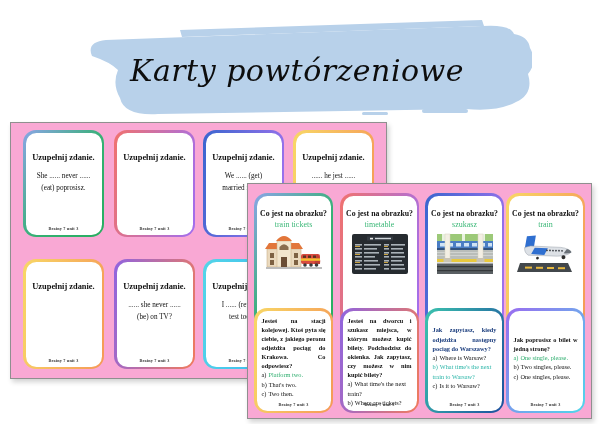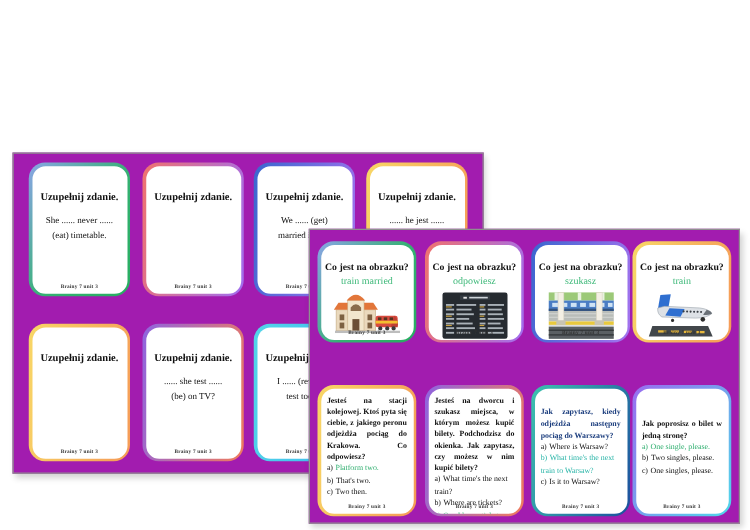--- a/index.html
+++ b/index.html
@@ -7,21 +7,21 @@
          font-family:"Liberation Serif",serif;color:#111;}
 
   
   .brush-wrap{position:absolute;left:62px;top:12px;width:470px;height:108px;}
   .brush-wrap svg{position:absolute;left:0;top:0;}
   .banner-title{position:absolute;left:0;top:0;width:100%;height:100%;
     display:flex;align-items:center;justify-content:center;padding-top:8px;box-sizing:border-box;
     font-family:"DejaVu Serif",serif;font-style:italic;font-size:30px;color:#0d0d0d;letter-spacing:.5px;}
 
   
-  .sheet{position:absolute;background:#a21caf;border:1px solid #8f8f8f;
+  .sheet{position:absolute;background:#f9a8d4;border:1px solid #8f8f8f;
          box-shadow:2px 3px 5px rgba(0,0,0,.18);}
   #back-sheet{left:10px;top:122px;width:375px;height:255px;}
   #front-sheet{left:247px;top:183px;width:343px;height:234px;}
 
   
   .card{position:absolute;box-sizing:border-box;border-radius:13px;padding:2.5px;}
   .card .in{width:100%;height:100%;background:#fff;border-radius:10.5px;position:relative;
             display:flex;flex-direction:column;align-items:center;text-align:center;overflow:hidden;}
   .foot{position:absolute;bottom:4px;left:0;width:100%;text-align:center;
         font-size:4.2px;font-weight:bold;color:#333;letter-spacing:.2px;}
@@ -36,50 +36,59 @@
   .g-tealnavy   {background:linear-gradient(110deg,#3cc3ae,#1c4f9e);}
   .g-purplecyan {background:linear-gradient(125deg,#9a6cf0,#4fd8ea);}
 
   
   .bcard{width:81px;height:107px;}
   .bcard .hd{margin-top:20px;font-size:8.4px;font-weight:bold;white-space:nowrap;}
   .bcard .bd{margin-top:8px;font-size:7.2px;line-height:1.7;}
   .bcard .bd div{white-space:nowrap;}
 
   
-  .pcard{width:79px;height:81px;}
+  .pcard{width:79px;height:134px;}
   .pcard .hd{margin-top:13px;font-size:7.8px;font-weight:bold;white-space:nowrap;}
   .pcard .ans{margin-top:2px;font-size:8px;color:#3cb878;white-space:nowrap;}
   .pcard svg{margin-top:4px;}
 
   
   .qcard{width:79px;height:105px;}
   .qcard .in{align-items:stretch;text-align:left;padding:5px 5px 10px 5px;box-sizing:border-box;}
   .qcard .in.center{justify-content:center;}
   .q{font-weight:bold;font-size:6.3px;line-height:1.45;text-align:justify;}
   .q.navy{color:#1c3e7e;}
   .opt{font-size:6.3px;line-height:1.5;color:#111;}
   .opt .k{margin-right:2px;}
   .green{color:#2eae6e;}
   .teal{color:#2ab5a8;}
 </style>
 </head>
 <body>
 
 <div id="stage">
 
+  <div class="brush-wrap">
+    <svg width="470" height="108" viewBox="0 0 470 108">
+      <path fill="#b8d1ea" d="M30 44 Q24 30 44 28 L420 14 Q448 12 452 22 Q466 24 468 36 Q476 50 466 62 Q472 82 454 90 Q436 100 404 97 L96 102 Q62 104 58 86 Q50 72 56 58 Q48 50 30 44 Z"></path>
+      <path fill="#b8d1ea" d="M118 18 L420 8 L422 14 L120 25 Z"></path>
+      <rect fill="#b8d1ea" x="360" y="97" width="46" height="4" rx="2"></rect>
+      <rect fill="#b8d1ea" x="300" y="100" width="26" height="3" rx="1.5"></rect>
+    </svg>
+    <div class="banner-title">Karty powtórzeniowe</div>
+  </div>
 
   <div id="back-sheet" class="sheet">
 
     <div class="card bcard g-green" style="left:12px;top:7px;">
       <div class="in">
         <div class="hd">Uzupełnij zdanie.</div>
         <div class="bd">
             <div>She ...... never ......</div>
-                        <div>(eat) timetable.</div>
+                        <div>(eat) poprosisz.</div>
           </div>
         <div class="foot">Brainy 7 unit 3</div>
       </div>
     </div>
 
     <div class="card bcard g-redpurple" style="left:103px;top:7px;">
       <div class="in">
         <div class="hd">Uzupełnij zdanie.</div>
         <div class="foot">Brainy 7 unit 3</div>
       </div>
@@ -111,21 +120,21 @@
       <div class="in">
         <div class="hd">Uzupełnij zdanie.</div>
         <div class="foot">Brainy 7 unit 3</div>
       </div>
     </div>
 
     <div class="card bcard g-purpleorange" style="left:103px;top:136px;height:110px;">
       <div class="in">
         <div class="hd">Uzupełnij zdanie.</div>
         <div class="bd">
-            <div>...... she test ......</div>
+            <div>...... she never ......</div>
                         <div>(be) on TV?</div>
           </div>
         <div class="foot">Brainy 7 unit 3</div>
       </div>
     </div>
 
     <div class="card bcard g-cyan" style="left:192px;top:136px;height:110px;">
       <div class="in">
         <div class="hd">Uzupełnij zdanie.</div>
         <div class="bd">
@@ -135,21 +144,21 @@
         <div class="foot">Brainy 7 unit 3</div>
       </div>
     </div>
   </div>
 
   <div id="front-sheet" class="sheet">
 
     <div class="card pcard g-green" style="left:6px;top:9px;">
       <div class="in">
         <div class="hd">Co jest na obrazku?</div>
-        <div class="ans">train married</div>
+        <div class="ans">train tickets</div>
         <svg width="58" height="42" viewBox="0 0 58 42">
           <rect x="2" y="16" width="34" height="18" fill="#ead9bd" stroke="#c9b089" stroke-width="0.6"></rect>
           <polygon points="0,16 38,16 34,10 4,10" fill="#e2763a"></polygon>
           <rect x="12" y="8" width="14" height="26" fill="#f2e6cd" stroke="#c9b089" stroke-width="0.5"></rect>
           <path d="M11 8 Q19 -2 27 8 Z" fill="#e2763a"></path>
           <path d="M14.5 14 Q19 8.5 23.5 14 L23.5 17 L14.5 17 Z" fill="#8a6d4d"></path>
           <rect x="16" y="24" width="6" height="10" fill="#6b4e35"></rect>
           <rect x="5" y="20" width="4" height="5" fill="#7d6142"></rect>
             <rect x="5" y="27" width="4" height="5" fill="#7d6142"></rect>
           <rect x="29" y="20" width="4" height="5" fill="#7d6142"></rect>
@@ -165,21 +174,21 @@
             <circle cx="51.5" cy="32" r="1.8" fill="#3a3a3a"></circle>
           <rect x="1" y="34" width="56" height="2" fill="#bdbdbd"></rect>
         </svg>
         <div class="foot">Brainy 7 unit 3</div>
       </div>
     </div>
 
     <div class="card pcard g-redpurple" style="left:92px;top:9px;">
       <div class="in">
         <div class="hd">Co jest na obrazku?</div>
-        <div class="ans">odpowiesz</div>
+        <div class="ans">timetable</div>
         <svg width="58" height="42" viewBox="0 0 58 42">
           <rect x="1" y="1" width="56" height="40" rx="2" fill="#262b30"></rect>
           <rect x="16" y="3.5" width="26" height="4" fill="#343b42"></rect>
           <rect x="19" y="4.8" width="3" height="1.6" fill="#e8e8e8"></rect>
             <rect x="24" y="4.8" width="16" height="1.4" fill="#cfd5da"></rect>
           <g fill="#aab2b8">
             <rect x="4" y="11" width="7" height="1.6"></rect>
               <rect x="13" y="11" width="17" height="1.6"></rect>
               <rect x="33" y="11" width="5" height="1.6"></rect>
               <rect x="40" y="11" width="14" height="1.6"></rect>

